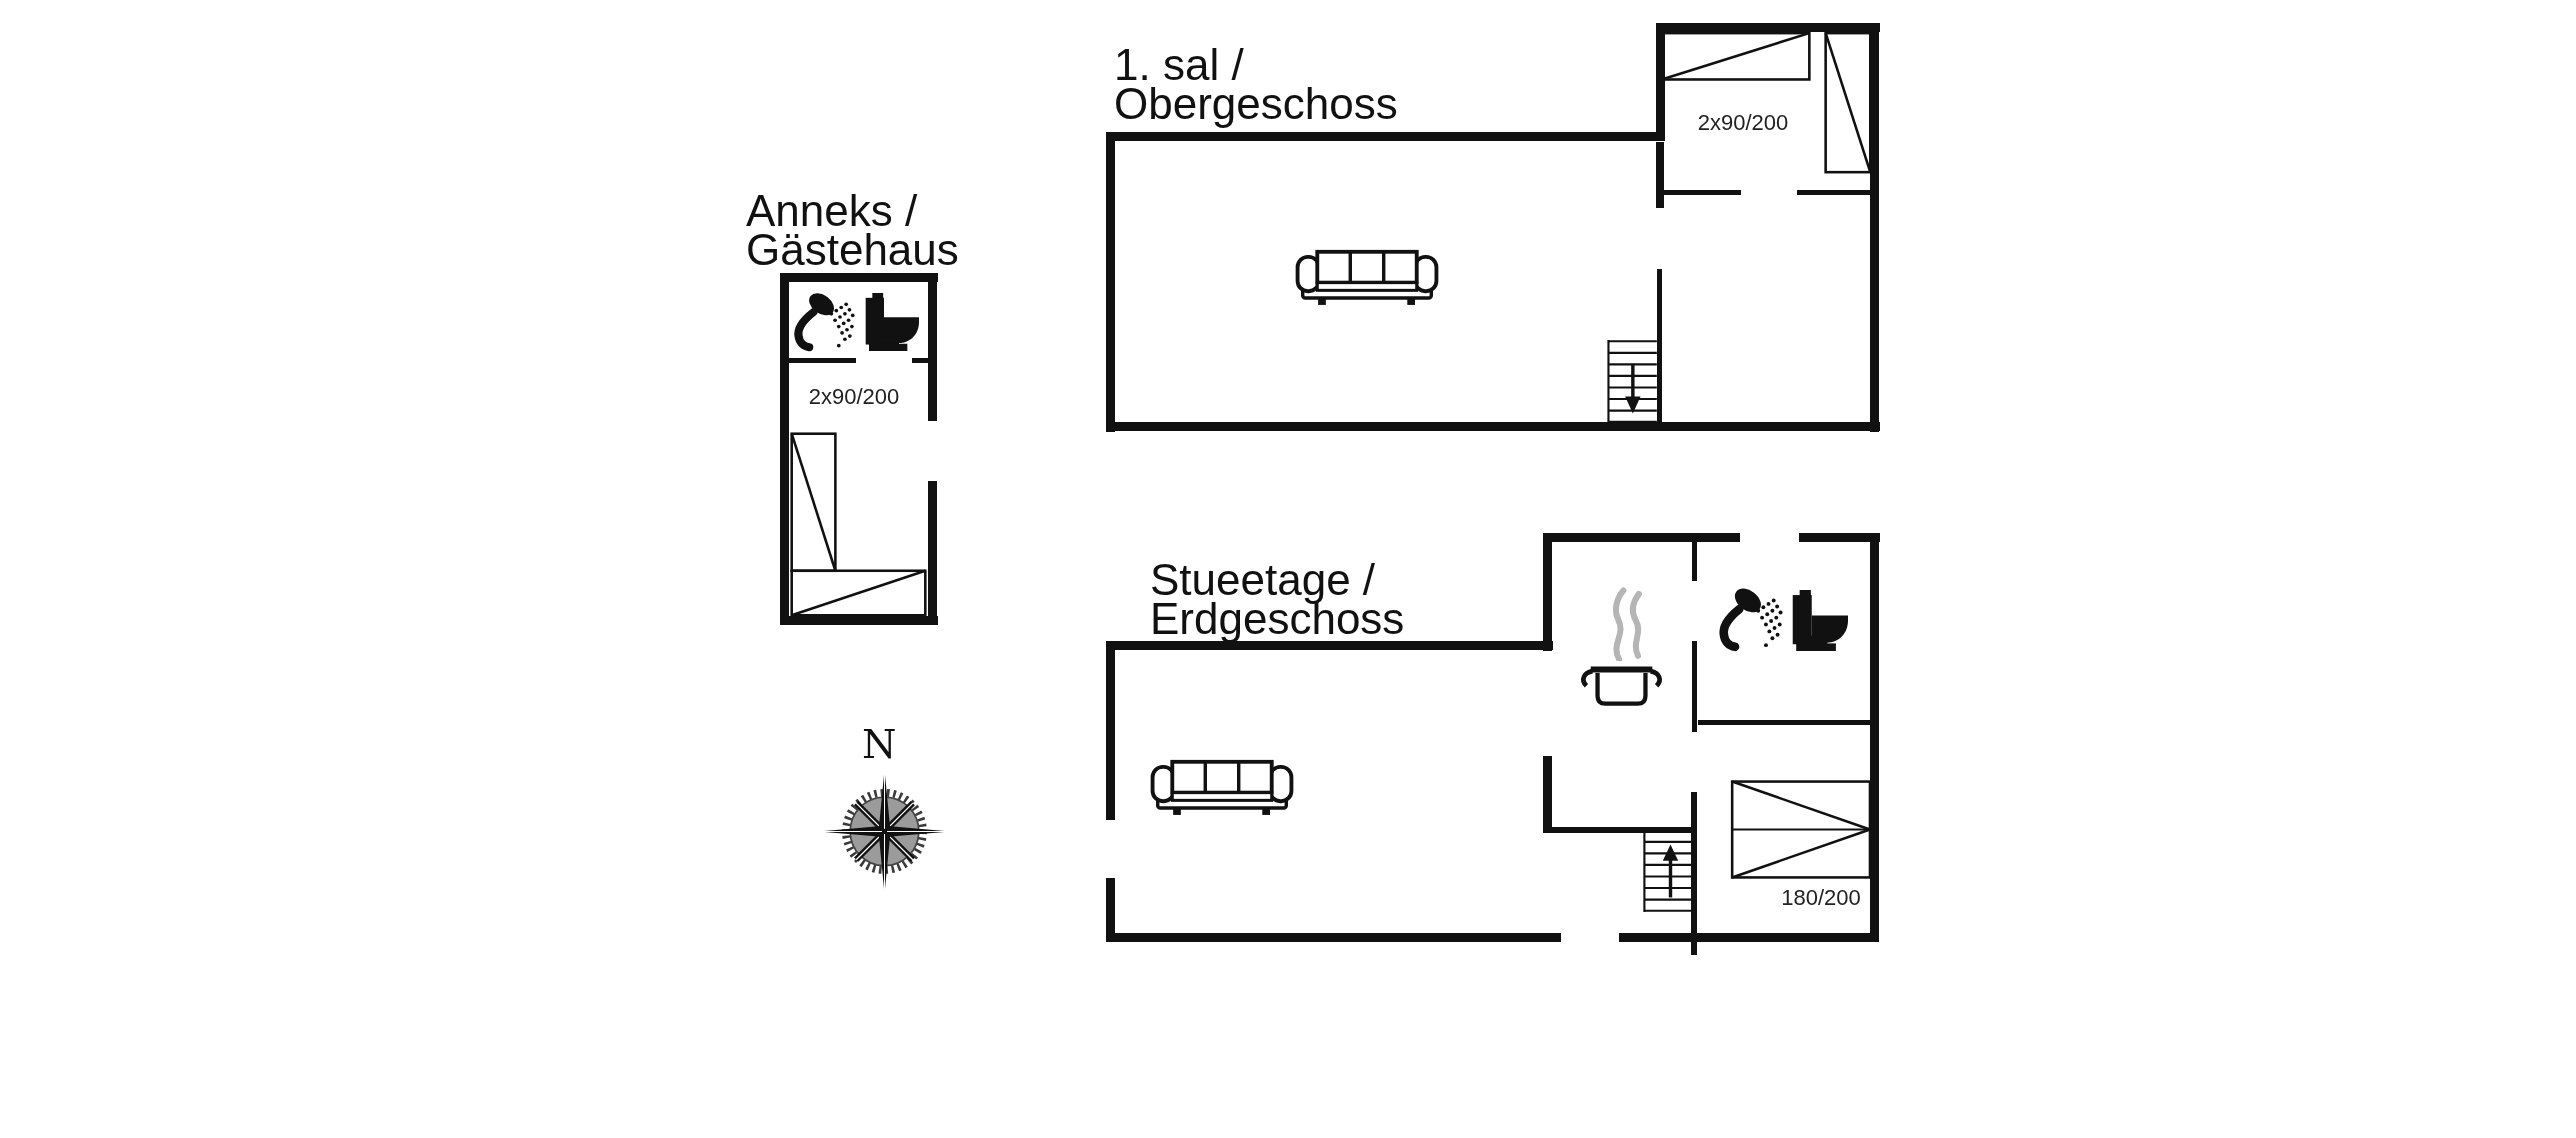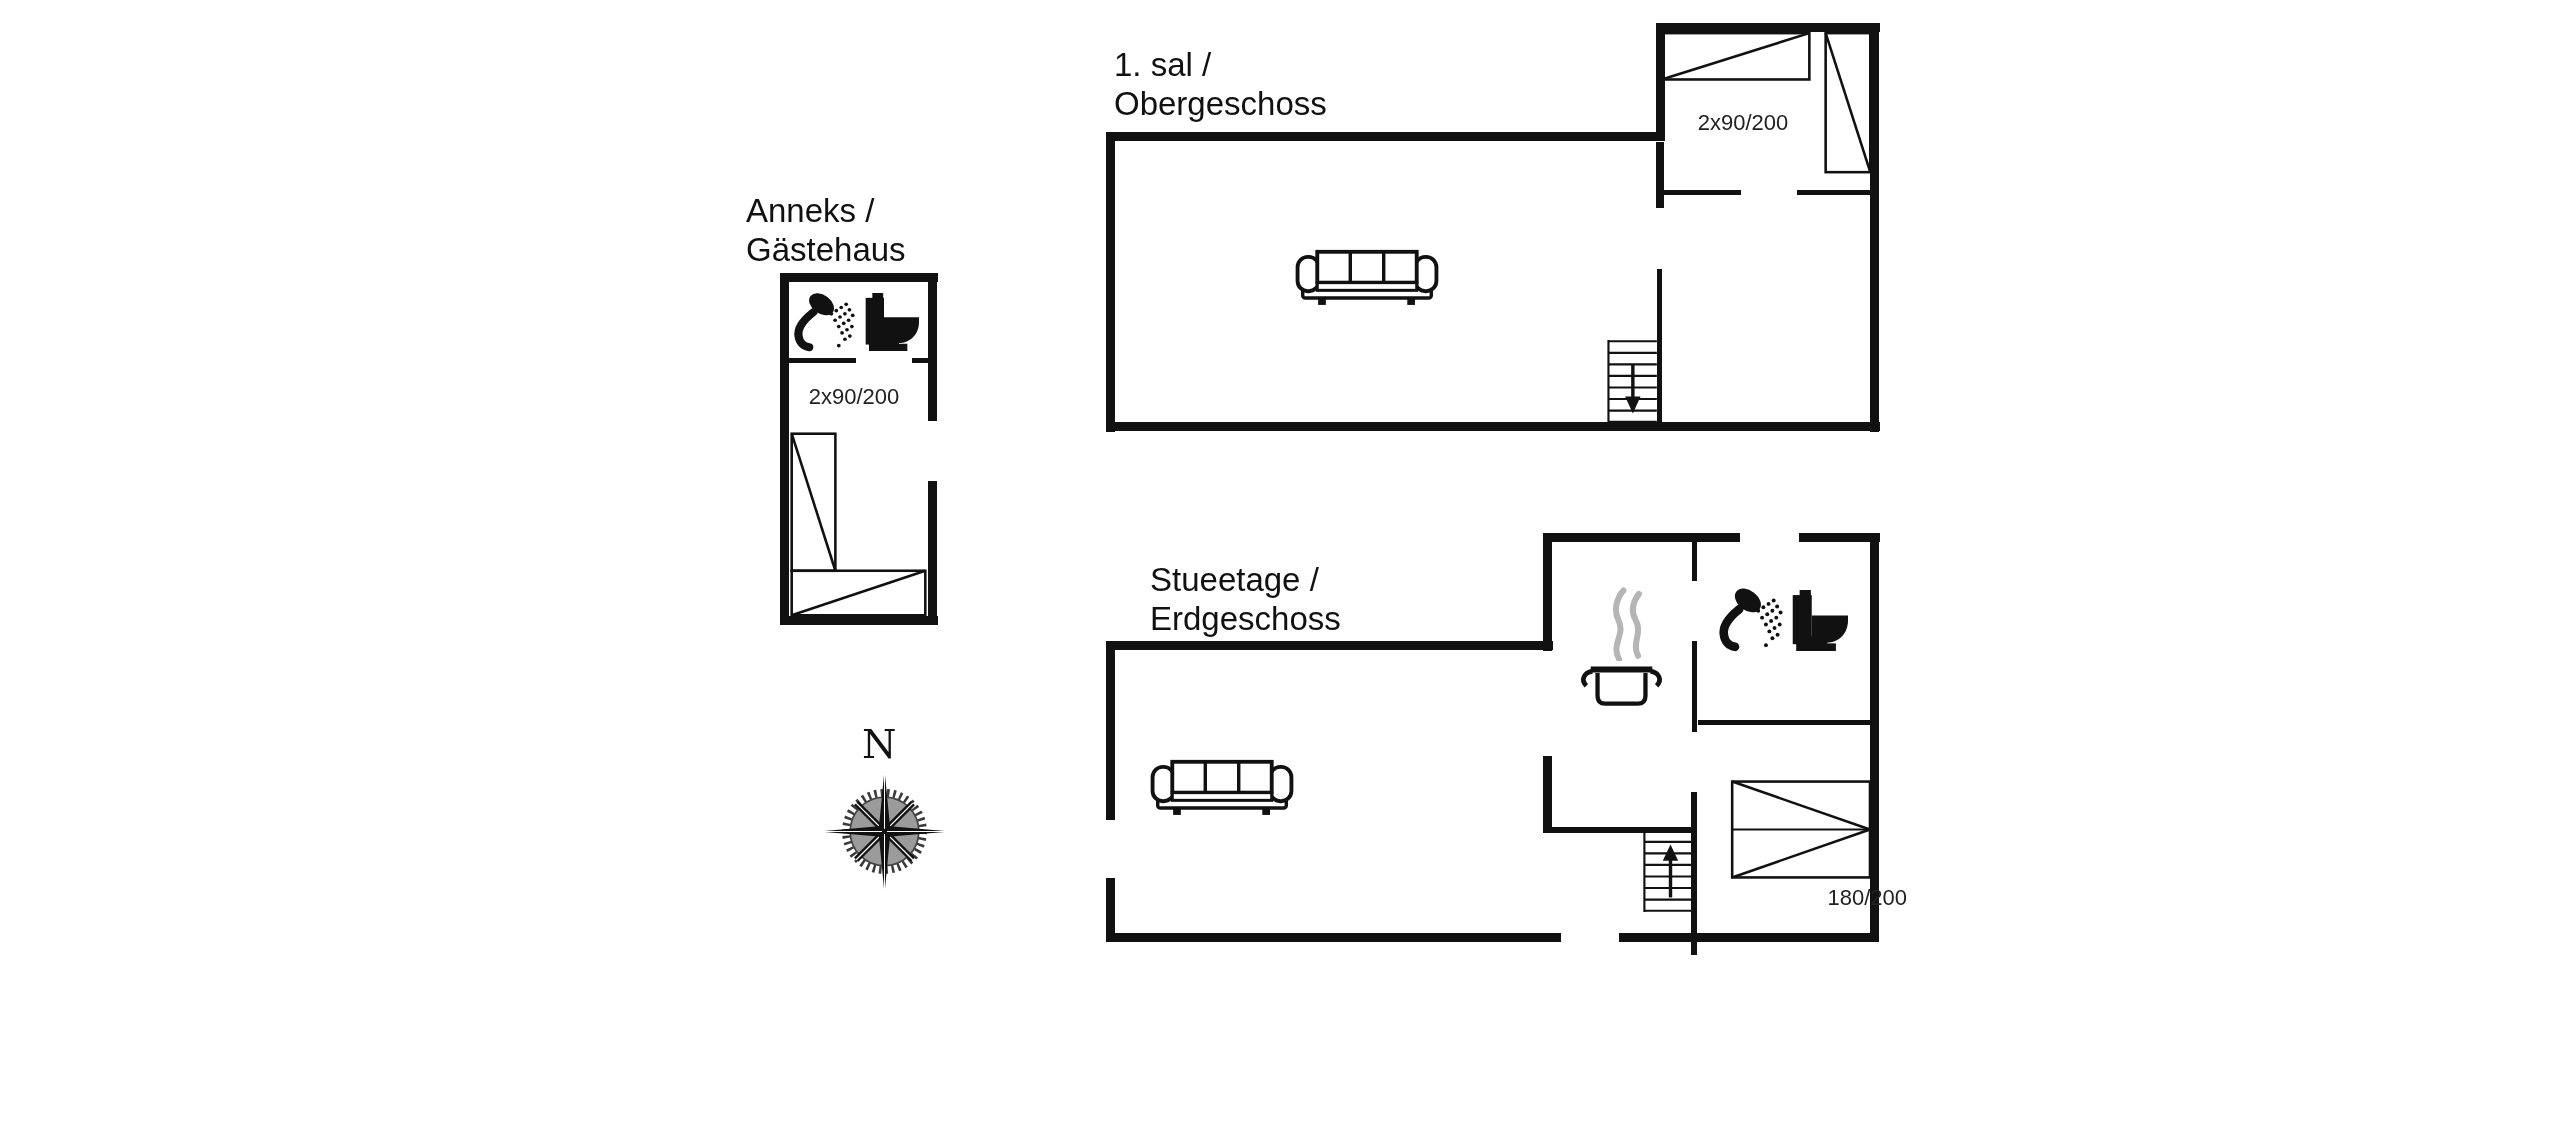--- a/index.html
+++ b/index.html
@@ -14,21 +14,21 @@
     position:relative;
     width:2576px;
     height:1139px;
     background:var(--bg);
     overflow:hidden;
     font-family:"Liberation Sans", sans-serif;
   }
   .wall{position:absolute;background:var(--ink);}
   .title{
     position:absolute;
-    font-size:33px;
+    font-size:44px;
     line-height:39px;
     color:var(--ink);
     white-space:nowrap;
   }
   .dimlabel{
     position:absolute;
     width:172px;
     text-align:center;
     font-size:22px;
     line-height:26px;
@@ -194,21 +194,21 @@
     </svg>
 
     <svg class="icon" style="left:1730px;top:779px" width="143" height="101" viewBox="0 0 166 118">
       <g fill="none" stroke="#111" stroke-width="3">
         <rect x="2" y="3" width="161" height="112"></rect>
         <line x1="2" y1="3" x2="163" y2="59"></line>
         <line x1="2" y1="115" x2="163" y2="59"></line>
         <line x1="2" y1="59" x2="163" y2="59" stroke-width="2.5"></line>
       </g>
     </svg>
-    <div class="dimlabel" style="left:1735px;top:885px;text-align:right;">180/200</div>
+    <div class="dimlabel" style="left:1735px;top:885px;">180/200</div>
 
     <svg class="icon" style="left:1643px;top:829px" width="49" height="83" viewBox="0 0 57 97">
       <g stroke="#111" stroke-width="2.5">
         <line x1="1.5" y1="0" x2="1.5" y2="97"></line>
         <line x1="1.5" y1="1.5" x2="57" y2="1.5"></line>
         <line x1="1.5" y1="15" x2="57" y2="15"></line>
         <line x1="1.5" y1="28.5" x2="57" y2="28.5"></line>
         <line x1="1.5" y1="42" x2="57" y2="42"></line>
         <line x1="1.5" y1="55.5" x2="57" y2="55.5"></line>
         <line x1="1.5" y1="69" x2="57" y2="69"></line>

